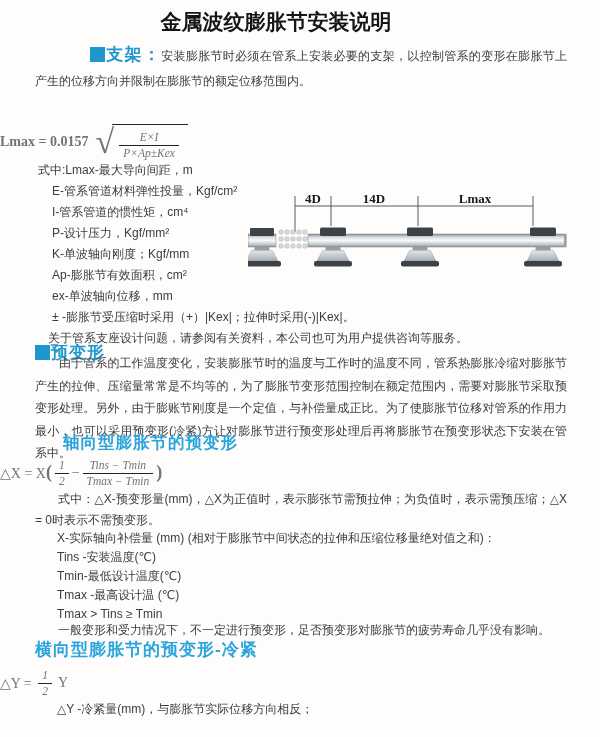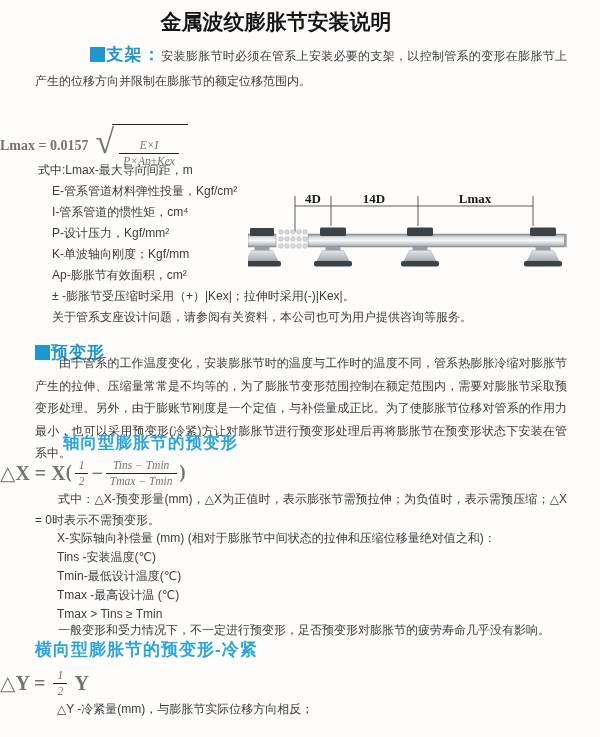--- a/index.html
+++ b/index.html
@@ -25,28 +25,28 @@
   .defs div:nth-child(9){padding-left:10px;}
   .defs div:nth-child(10){padding-left:24px;}
 
   .tlines{font-size:12px;color:#3c3c3c;}
   .tlines div{height:19px;line-height:19px;white-space:nowrap;}
 
   
   .formula{font-family:"Liberation Serif","DejaVu Serif",serif;color:#737373;
            display:flex;align-items:center;justify-content:flex-start;width:600px;left:0;}
   .f-lhs{font-weight:bold;font-size:14px;white-space:pre;}
-  .f-bold{font-weight:bold;font-size:20px;white-space:pre;}
+  .f-bold{font-weight:normal;font-size:14px;white-space:pre;}
   .frac{display:inline-flex;flex-direction:column;align-items:center;
         font-style:italic;font-size:11.5px;line-height:1.3;margin:0 3px;}
   .frac .num{padding:0 4px;}
   .frac .den{border-top:1px solid #222;padding:0 4px;}
   .radical{display:inline-flex;align-items:flex-start;margin-left:7px;}
   .rad-glyph{font-size:34px;line-height:1;font-weight:400;transform:translateY(1px);}
-  .rad-body{border-top:1.6px solid #222;padding:10px 6px 0 4px;margin-left:-2px;text-decoration:underline;}
+  .rad-body{border-top:1.6px solid #222;padding:2px 6px 0 4px;margin-left:-2px;text-decoration:underline;}
   .paren{font-size:18px;font-weight:bold;transform:translateY(-1px);}
 
   .dim-label{font-family:"Liberation Serif","DejaVu Serif",serif;font-weight:bold;font-size:13px;fill:#1a1a1a;}
 </style>
 </head>
 <body>
 
 <div class="page">
 
   <div class="abs title">金属波纹膨胀节安装说明</div>
@@ -69,20 +69,21 @@
     </span>
   </div>
 
   <div class="abs defs" style="top:160px;left:38px;">
     <div>式中:Lmax-最大导向间距，m</div>
     <div>E-管系管道材料弹性投量，Kgf/cm²</div>
     <div>I-管系管道的惯性矩，cm⁴</div>
     <div>P-设计压力，Kgf/mm²</div>
     <div>K-单波轴向刚度；Kgf/mm</div>
     <div>Ap-膨胀节有效面积，cm²</div>
+    <div>ex-单波轴向位移，mm</div>
     <div>± -膨胀节受压缩时采用（+）|Kex|；拉伸时采用(-)|Kex|。</div>
     <div>关于管系支座设计问题，请参阅有关资料，本公司也可为用户提供咨询等服务。</div>
   </div>
 
   <svg class="abs" style="top:192px;left:248px;" width="350" height="100" viewBox="0 0 350 100">
     <defs>
       <linearGradient id="pg" x1="0" y1="0" x2="0" y2="1">
         <stop offset="0" stop-color="#878d92"></stop>
         <stop offset="0.25" stop-color="#dadee1"></stop>
         <stop offset="0.5" stop-color="#f7f8f9"></stop>

